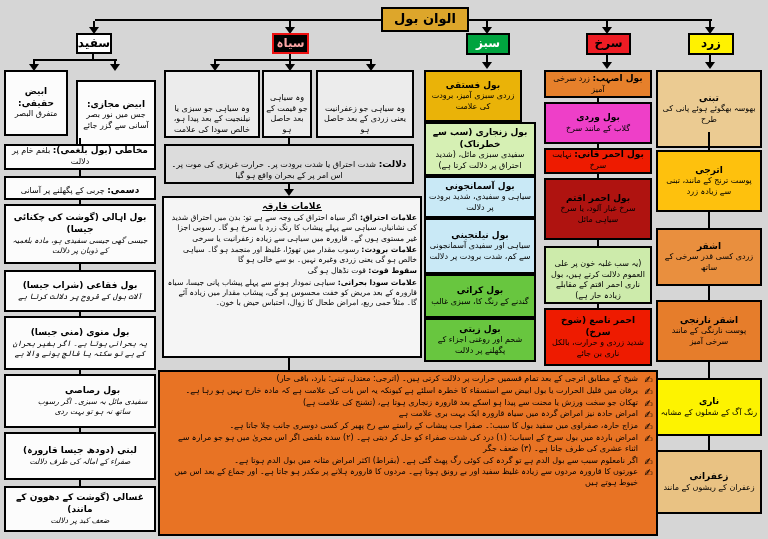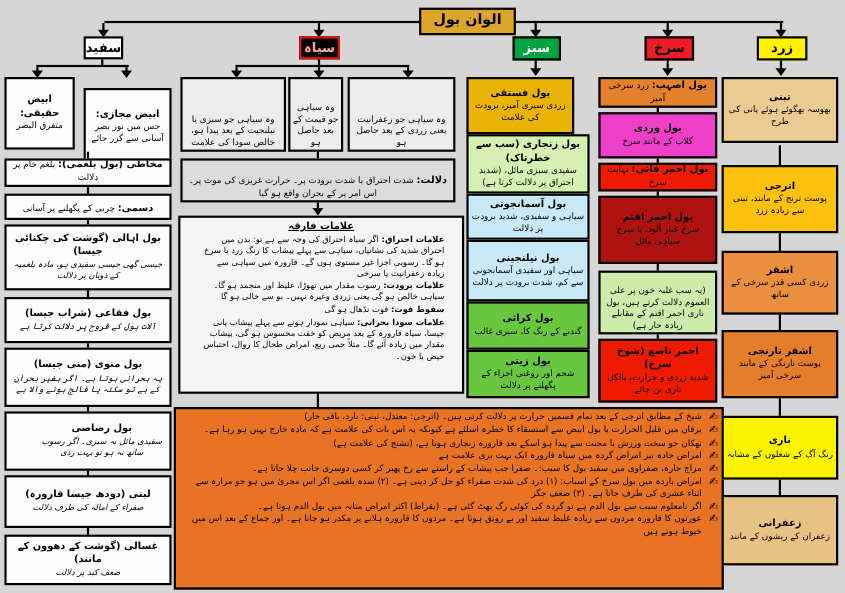--- a/index.html
+++ b/index.html
@@ -8,21 +8,21 @@
        text-align:center;overflow:hidden;padding:1px 2px;font-size:8px;line-height:1.3;}
   .stack{display:flex;flex-direction:column;justify-content:center;align-items:center;}
   .inl{display:flex;align-items:flex-end;justify-content:center;}
   .bt{font-weight:bold;font-size:9px;}
   .bb{font-size:8px;}
   .hdr{font-weight:bold;font-size:12px;display:flex;align-items:center;justify-content:center;padding:0;}
   .title-box{background:#dda62b;font-weight:bold;font-size:13px;display:flex;align-items:center;justify-content:center;}
   .line{position:absolute;background:#000;}
   .arr{position:absolute;width:0;height:0;border-left:5px solid transparent;border-right:5px solid transparent;border-top:7px solid #000;}
   .gray{background:#ececec;}
-  .alm{background:#f5f5f5;text-align:right;padding:2px 16px;font-size:7.6px;line-height:1.35;}
+  .alm{background:#f5f5f5;text-align:right;padding:2px 3px;font-size:7.6px;line-height:1.35;}
   .alm .ttl{display:block;text-align:center;font-weight:bold;font-size:9px;text-decoration:underline;margin-bottom:1px;}
   .alm p{margin:0 0 1px 0;}
   .alm .lead{font-weight:bold;}
   .orange{background:#e87324;text-align:right;padding:2px 3px;font-size:8px;line-height:1.35;}
   .nrow{display:flex;align-items:flex-start;gap:3px;margin-bottom:1px;}
   .nicon{flex:0 0 12px;font-size:10px;line-height:1;transform:translateY(1px);}
   .dal{background:#dcdcdc;}
   .wsub{font-size:7.6px;font-style:italic;}
 </style>
 </head>
@@ -242,21 +242,21 @@
     <span class="bt">احمر ناصع (شوخ سرخ)</span>
     <span class="bb">شدید زردی و حرارت، بالکل ناری بن جائے</span>
   </div>
 
   <div class="line" style="left:597px;top:98px;width:2px;height:4px;"></div>
   <div class="line" style="left:597px;top:144px;width:2px;height:4px;"></div>
   <div class="line" style="left:597px;top:174px;width:2px;height:4px;"></div>
   <div class="line" style="left:597px;top:240px;width:2px;height:6px;"></div>
   <div class="line" style="left:597px;top:304px;width:2px;height:4px;"></div>
 
-  <div class="box stack" style="left:656px;top:70px;width:106px;height:60px;background:#ebcb92;">
+  <div class="box stack" style="left:656px;top:70px;width:106px;height:78px;background:#ebcb92;">
     <span class="bt">تبنی</span>
     <span class="bb">بھوسہ بھگوئے ہوئے پانی کی طرح</span>
   </div>
   <div class="box stack" style="left:656px;top:150px;width:106px;height:62px;background:#fec10d;">
     <span class="bt">اترجی</span>
     <span class="bb">پوست ترنج کے مانند، تبنی سے زیادہ زرد</span>
   </div>
   <div class="box stack" style="left:656px;top:228px;width:106px;height:58px;background:#e98f3e;">
     <span class="bt">اشقر</span>
     <span class="bb">زردی کسی قدر سرخی کے ساتھ</span>

